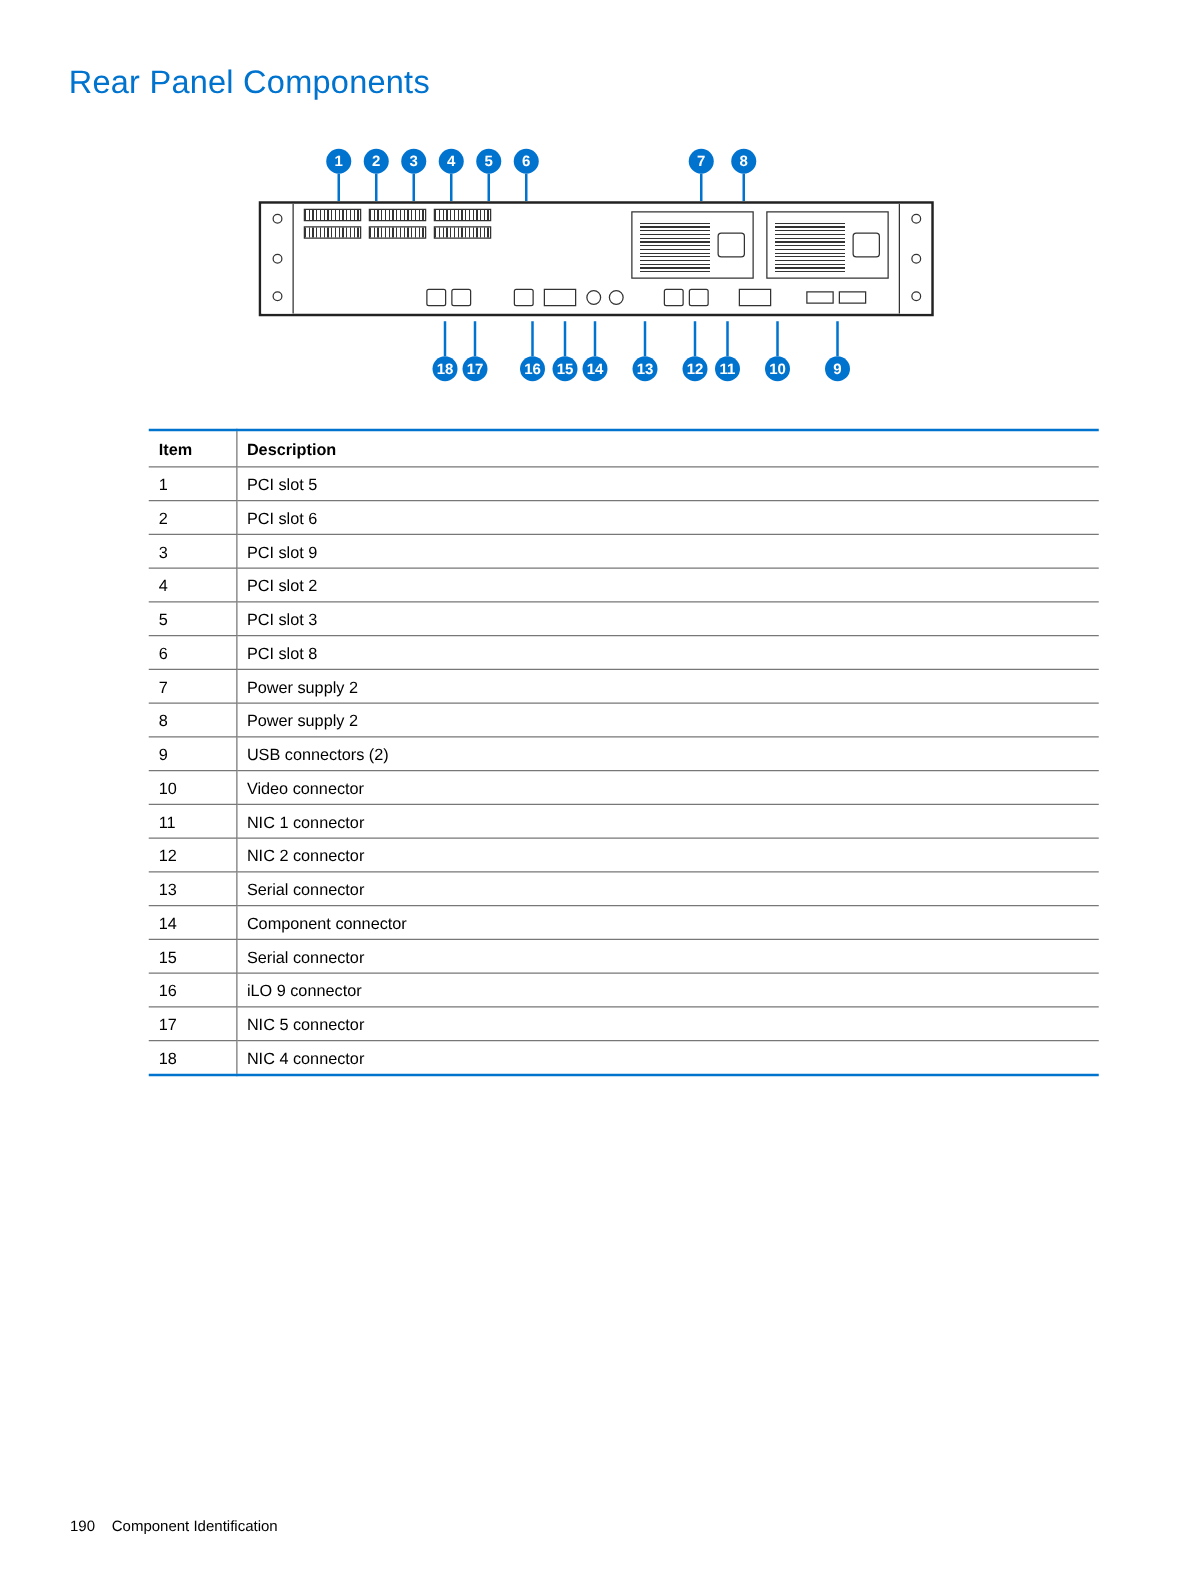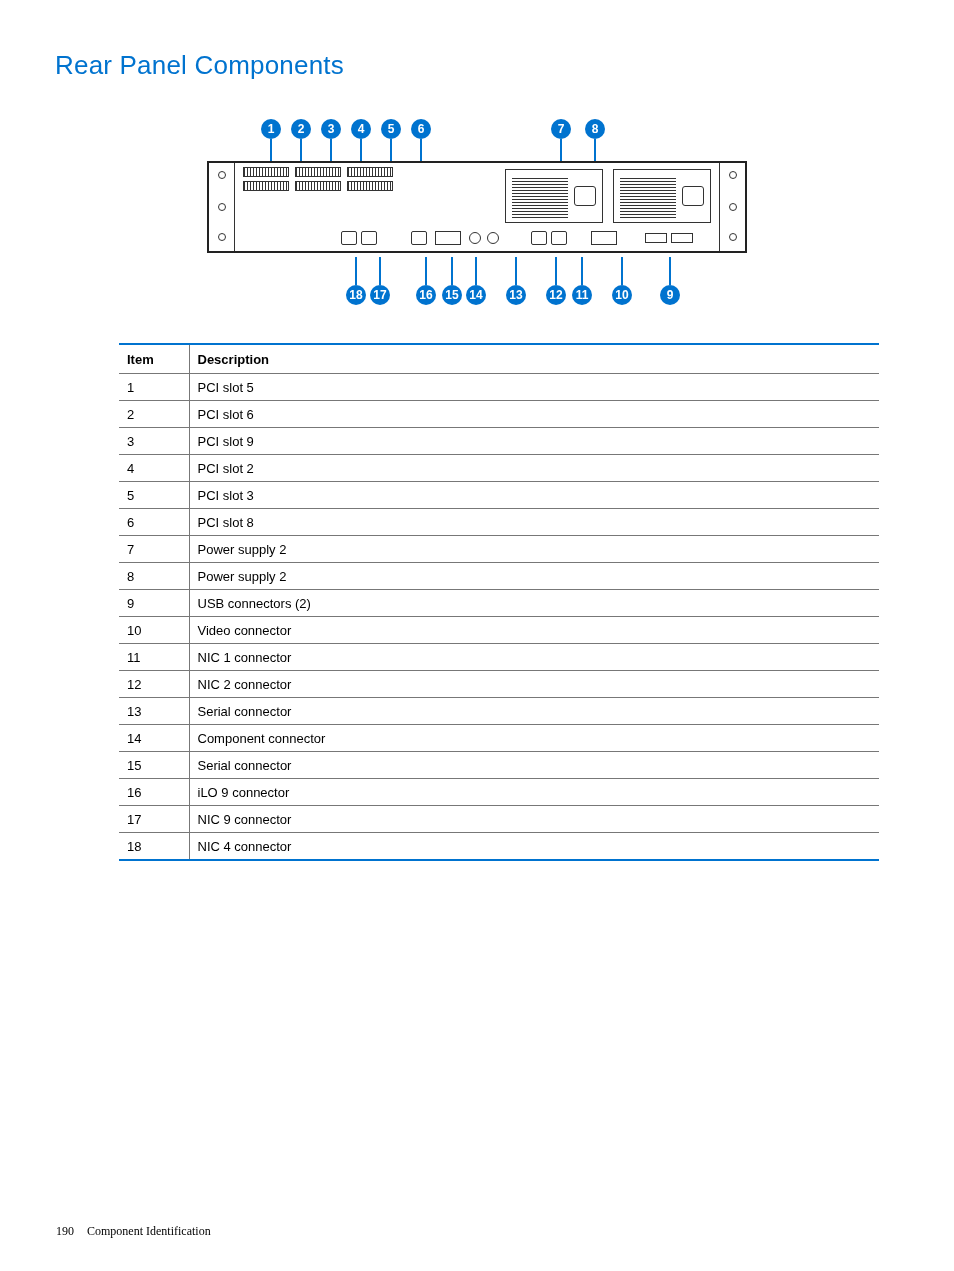--- a/index.html
+++ b/index.html
@@ -118,23 +118,23 @@
   }
   table.component-table th:last-child,
   table.component-table td:last-child {
     border-right: none;
   }
   table.component-table tr:last-child td { border-bottom: none; }
 
   .page-num {
     position: absolute;
     left: 56px;
-    bottom: 32px;
+    bottom: 43px;
     font-size: 12px;
-    font-family: Liberation Serif, serif;
+    font-family: Liberation Sans, sans-serif;
   }
   .page-num .n { margin-right: 10px; }
 </style>
 </head>
 <body>
 
 <h1 class="page-title">Rear Panel Components</h1>
 
 <div class="diagram-wrap">
   <div class="diagram">
@@ -293,21 +293,21 @@
       <tr>
         <td>15</td>
         <td>Serial connector</td>
       </tr>
       <tr>
         <td>16</td>
         <td>iLO 9 connector</td>
       </tr>
       <tr>
         <td>17</td>
-        <td>NIC 9 connector</td>
+        <td>NIC 5 connector</td>
       </tr>
       <tr>
         <td>18</td>
         <td>NIC 4 connector</td>
       </tr>
     </tbody>
 </table>
 
 <div class="page-num">
   <span class="n">190</span>

